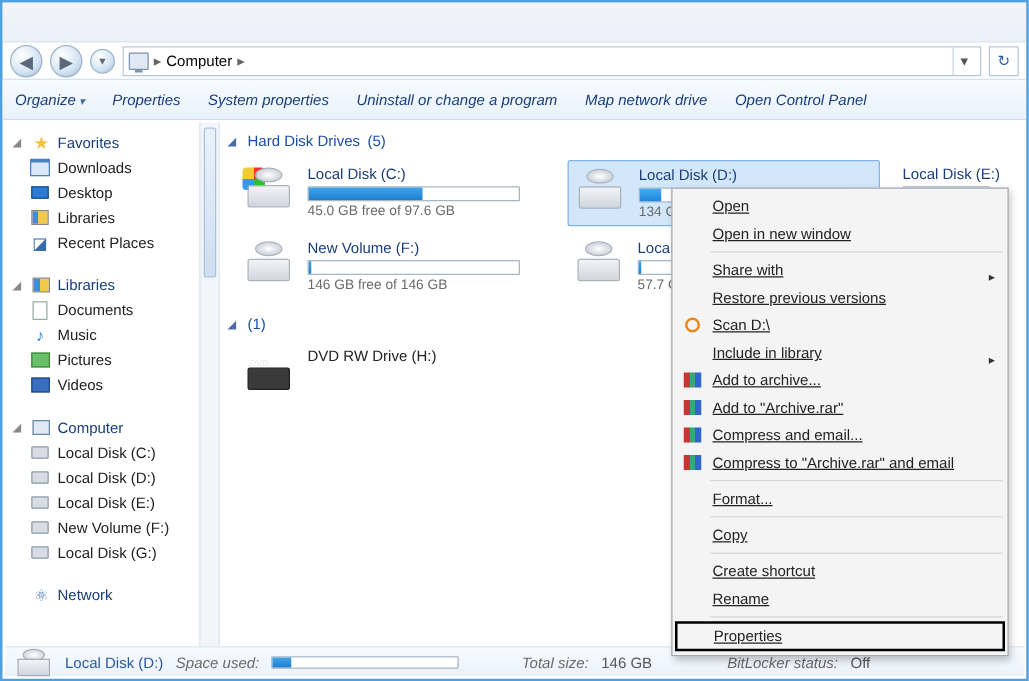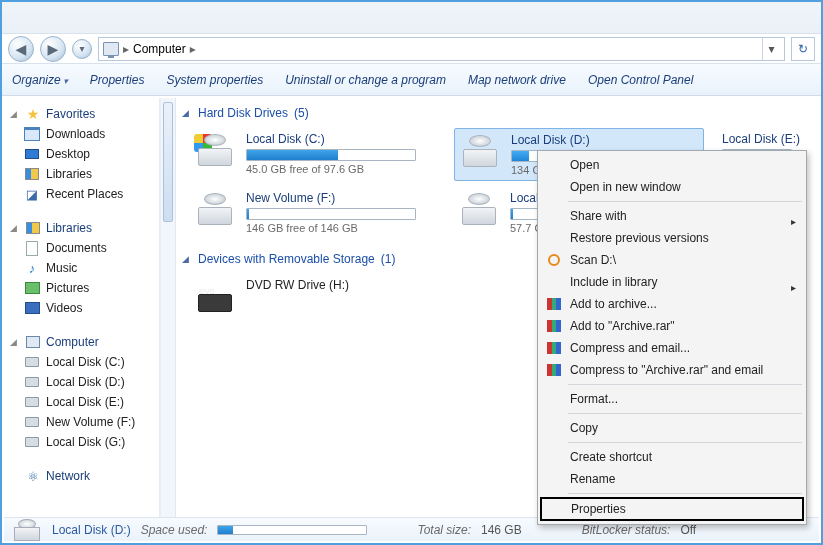--- a/index.html
+++ b/index.html
@@ -67,21 +67,21 @@
 .dinfo .nm{ color:#1a3e7a; }
 .bar{ width:170px; height:12px; border:1px solid #a8b5c3; background:#fff; margin:3px 0 2px; position:relative; border-radius:1px;}
 .bar .fill{ position:absolute; left:0; top:0; bottom:0; background:linear-gradient(#3fa4e8,#1f7fcf);}
 .bar.sel .fill{ filter:brightness(1.05);}
 .free{ color:#6a6a6a; font-size:11px;}
 .drive.partial .bar{width:70px;}
 .drive.partial .dinfo{overflow:hidden;}
 
 
 .ctx{ position:absolute; left:535px; top:148px; width:270px; background:#f4f4f4; border:1px solid #a0a8b0; box-shadow:2px 3px 6px rgba(0,0,0,.25); padding:3px 2px; z-index:50;}
-.ctx .mi{ display:flex; align-items:center; gap:8px; padding:4px 10px 4px 30px; position:relative; color:#222;}
+.ctx .mi{ display:flex; align-items:center; gap:8px; padding:4px 10px 4px 30px; position:relative; color:#222;text-decoration:underline;}
 .ctx .mi .mic{ position:absolute; left:6px; width:16px; height:16px; display:flex;align-items:center;justify-content:center;}
 .ctx .mi .sub::after{content:"▸"; position:absolute; right:8px; color:#333; font-size:10px;}
 .ctx hr{ border:none; border-top:1px solid #d4d8dc; margin:3px 2px 3px 28px;}
 .ctx .mi.hl{ border:2px solid #000; padding:3px 9px 3px 29px;}
 .shield{width:14px;height:14px;background:conic-gradient(#f5c23a 0 25%,#2a7fd6 0 50%,#f5c23a 0 75%,#2a7fd6 0);border-radius:50% 50% 50% 50% / 60% 60% 40% 40%;}
 .orangeO{width:12px;height:12px;border:2px solid #e88a1a;border-radius:50%;}
 .books{width:14px;height:12px;background:linear-gradient(90deg,#c33 0 33%,#3a7 0 66%,#36c 0);}
 
 
 .status{ position:absolute; left:2px; right:2px; bottom:2px; height:24px; border-top:1px solid #dbe4ef; background:linear-gradient(#f7fbff,#eaf2fb); display:flex; align-items:center; padding:0 8px; gap:10px; color:#555;}
@@ -297,21 +297,20 @@
               <div class="fill" style="width:3%"></div>
             </div>
           <div class="free">57.7 GB</div>
         </div>
       </div>
       <div></div>
     </div>
 
     <div class="section-hd">
       <span class="tri">◢</span>
-      <span>Devices with Removable Storage</span>
       <span class="count">(1)</span>
     </div>
     <div class="drivegrid">
       <div class="drive">
         <div class="driveic dvd">
             <div class="case"></div>
           </div>
         <div class="dinfo">
           <div class="nm" style="color:#222">DVD RW Drive (H:)</div>
         </div>

